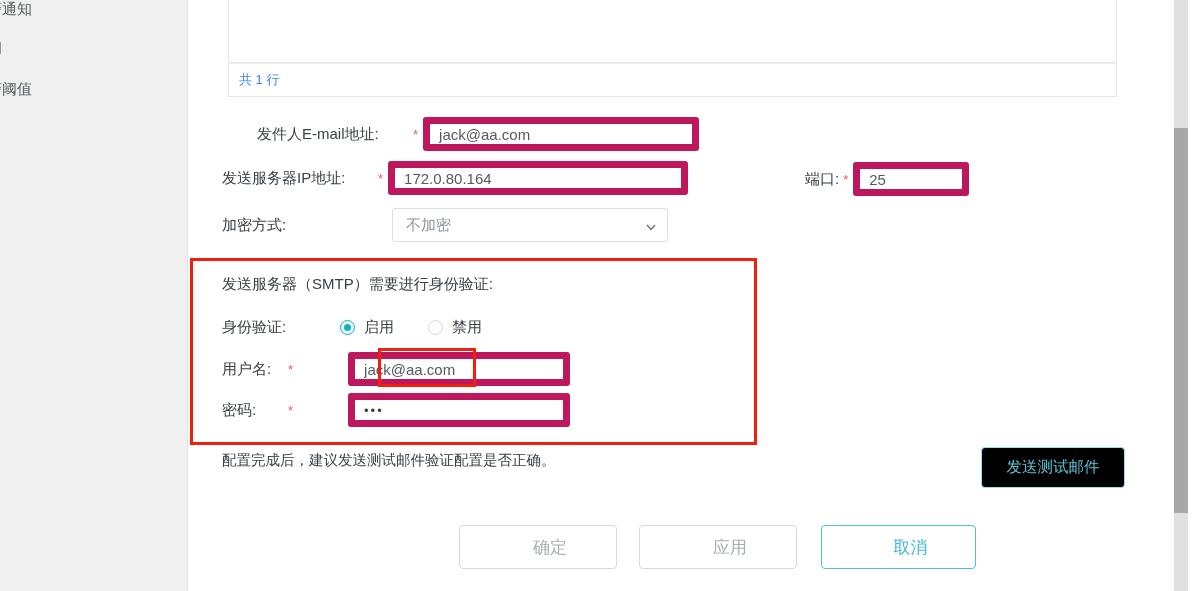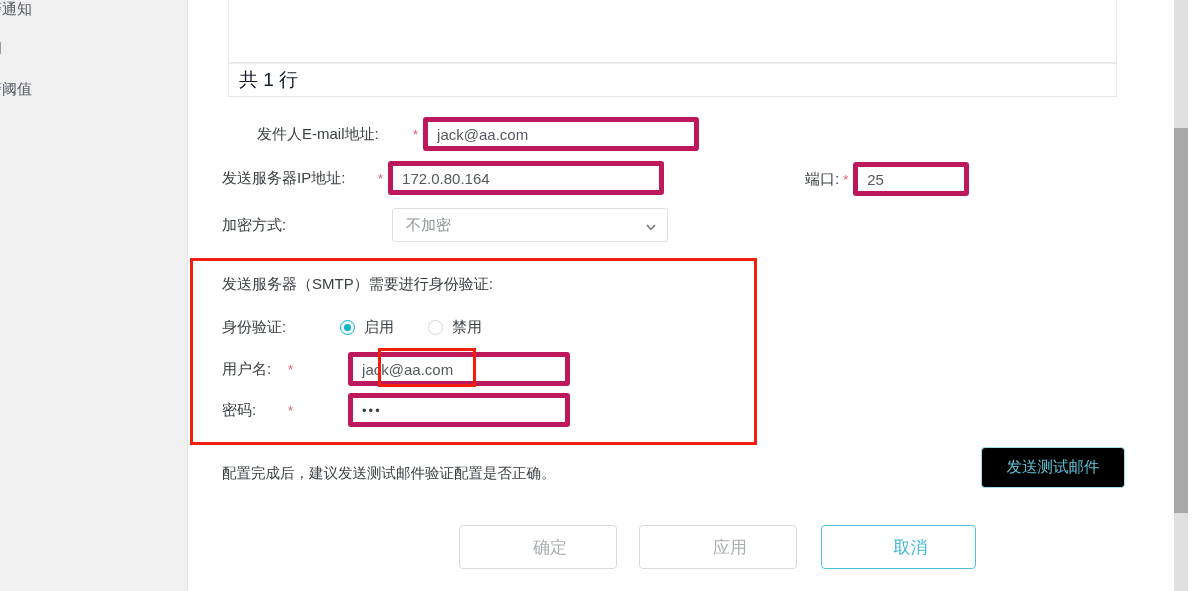--- a/index.html
+++ b/index.html
@@ -63,22 +63,22 @@
     width: 889px;
     height: 34px;
     border: 1px solid #e6e6e6;
     border-top: 1px solid #ededed;
     background: #ffffff;
     display: flex;
     align-items: center;
     padding-left: 10px;
   }
   #table-footer .txt {
-    font-size: 19px;
-    color: #0f172a;
+    font-size: 13px;
+    color: #3b82f6;
   }
 
   
   .frow {
     position: absolute;
     display: flex;
     align-items: center;
     height: 36px;
   }
   .flabel {
@@ -87,21 +87,21 @@
     white-space: nowrap;
   }
   .req {
     color: #e8596b;
     font-size: 13px;
     margin: 0 5px 0 4px;
     line-height: 1;
   }
   .finput {
     height: 34px;
-    border: 5px solid #be185d;
+    border: 7px solid #be185d;
     border-radius: 3px;
     background: #fff;
     font-size: 15px;
     color: #54595f;
     padding: 0 9px;
     display: flex;
     align-items: center;
     font-family: "Liberation Sans", sans-serif;
     outline: none;
   }
@@ -131,21 +131,21 @@
   #row-email   { left: 50px; top: 116px; margin-left: 19px; }
   #row-server  { left: 34px; top: 160px; align-items: center; }
   #row-crypt   { left: 34px; top: 207px; }
   #row-port    { left: 617px; top: 161px; }
 
   #row-email  .flabel { width: 152px; }
   #row-server .flabel { width: 152px; }
   #row-crypt  .flabel { width: 152px; }
 
   #inp-email  { width: 276px; }
-  #inp-server { width: 276px; }
+  #inp-server { width: 300px; }
   #sel-crypt  { width: 276px; margin-left: 18px; }
   #inp-port   { width: 116px; }
 
   
   #auth-box {
     position: absolute;
     left: 2px; top: 258px;
     width: 567px;
     height: 187px;
     border: 3px solid #f21f0c;
@@ -208,21 +208,21 @@
     left: 190px; top: 348px;
     width: 98px;
     height: 39px;
     border: 3px solid #f21f0c;
     pointer-events: none;
   }
 
   
   #hint {
     position: absolute;
-    left: 34px; top: 464px;
+    left: 34px; top: 451px;
     font-size: 14.5px;
     color: #3b4046;
     white-space: nowrap;
   }
 
   #btn-test {
     position: absolute;
     left: 793px; top: 447px;
     width: 144px; height: 41px;
     border: 1px solid #9fdcec;

